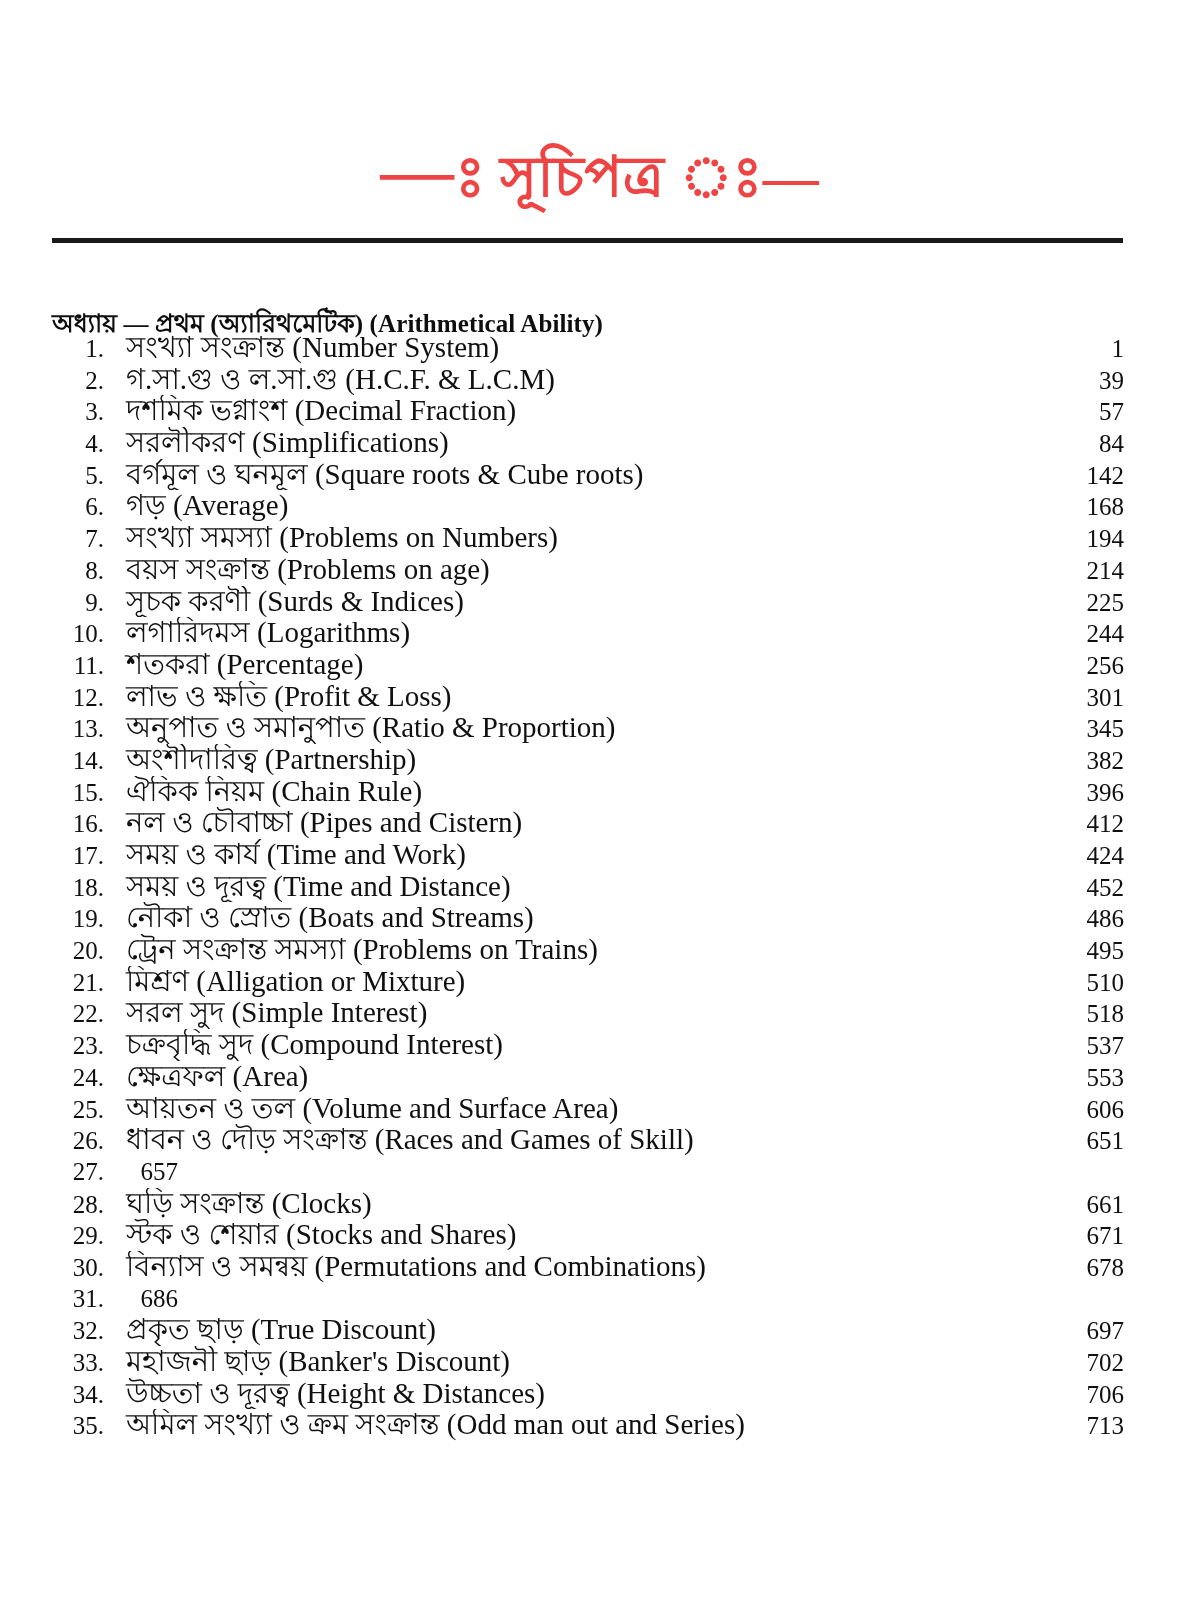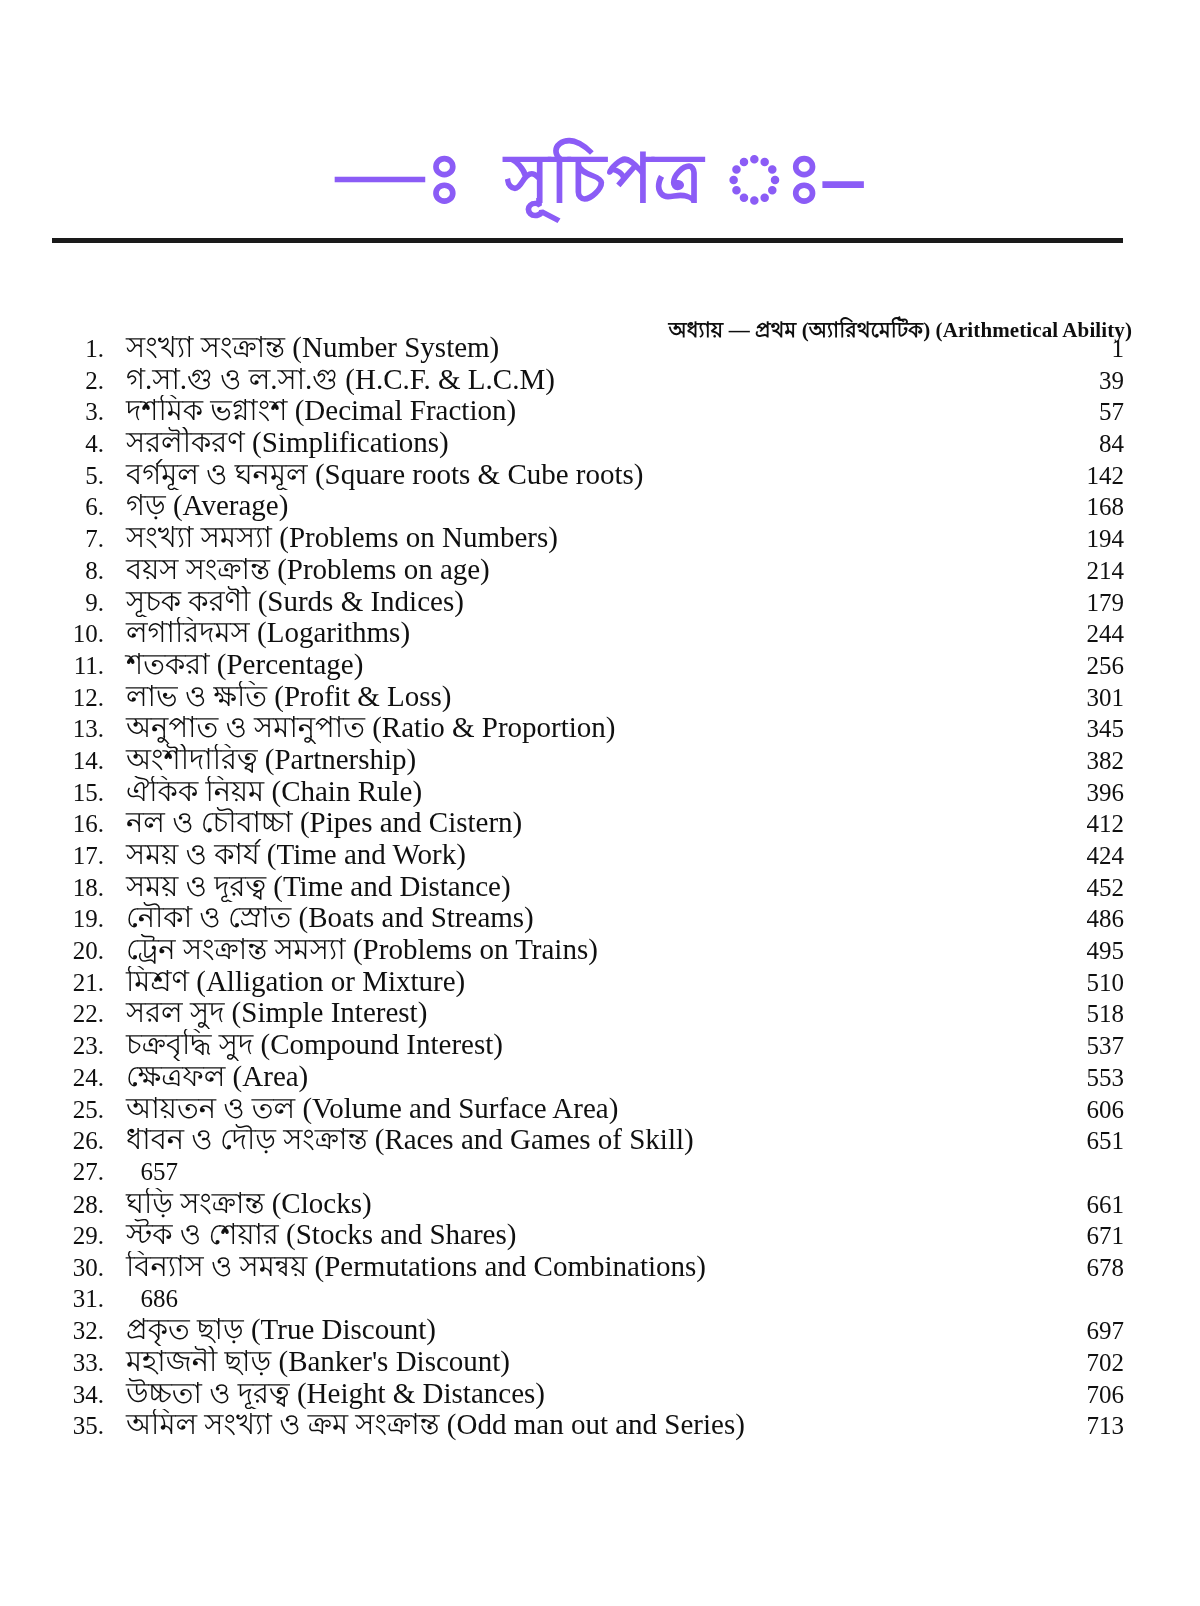--- a/index.html
+++ b/index.html
@@ -22,51 +22,50 @@
   .title-block {
     position: absolute;
     top: 148px;
     left: 0;
     width: 1200px;
     text-align: center;
   }
 
   .title-text {
     display: inline-block;
-    font-family: Liberation Mono, monospace;
-    font-size: 68px;
+    font-family: Liberation Serif, serif;
+    font-size: 56px;
     line-height: 1.05;
     font-weight: 700;
     letter-spacing: 0.5px;
-    color: #8b5cf6;
+    color: #ef4444;
     white-space: nowrap;
   }
 
   
   .title-rule {
     position: absolute;
     top: 238px;
     left: 52px;
     width: 1071px;
     height: 5px;
     background: #1a1a1a;
   }
 
   
   .chapter-heading {
     position: absolute;
-    top: 314px;
+    top: 304px;
     left: 52px;
     width: 1080px;
-    font-size: 21px;
+    font-size: 25px;
     font-weight: 700;
     color: #0e0e0e;
     white-space: nowrap;
     letter-spacing: 0.1px;
-    text-align: right;
   }
 
   
   .toc {
     position: absolute;
     top: 332px;
     left: 52px;
     width: 1072px;
   }
 
@@ -156,21 +155,21 @@
         <span class="toc-page">194</span>
       </div>
       <div class="toc-row">
         <span class="toc-num">8.</span>
         <span class="toc-title">বয়স সংক্রান্ত (Problems on age)</span>
         <span class="toc-page">214</span>
       </div>
       <div class="toc-row">
         <span class="toc-num">9.</span>
         <span class="toc-title">সূচক করণী (Surds &amp; Indices)</span>
-        <span class="toc-page">179</span>
+        <span class="toc-page">225</span>
       </div>
       <div class="toc-row">
         <span class="toc-num">10.</span>
         <span class="toc-title">লগারিদমস (Logarithms)</span>
         <span class="toc-page">244</span>
       </div>
       <div class="toc-row">
         <span class="toc-num">11.</span>
         <span class="toc-title">শতকরা (Percentage)</span>
         <span class="toc-page">256</span>

